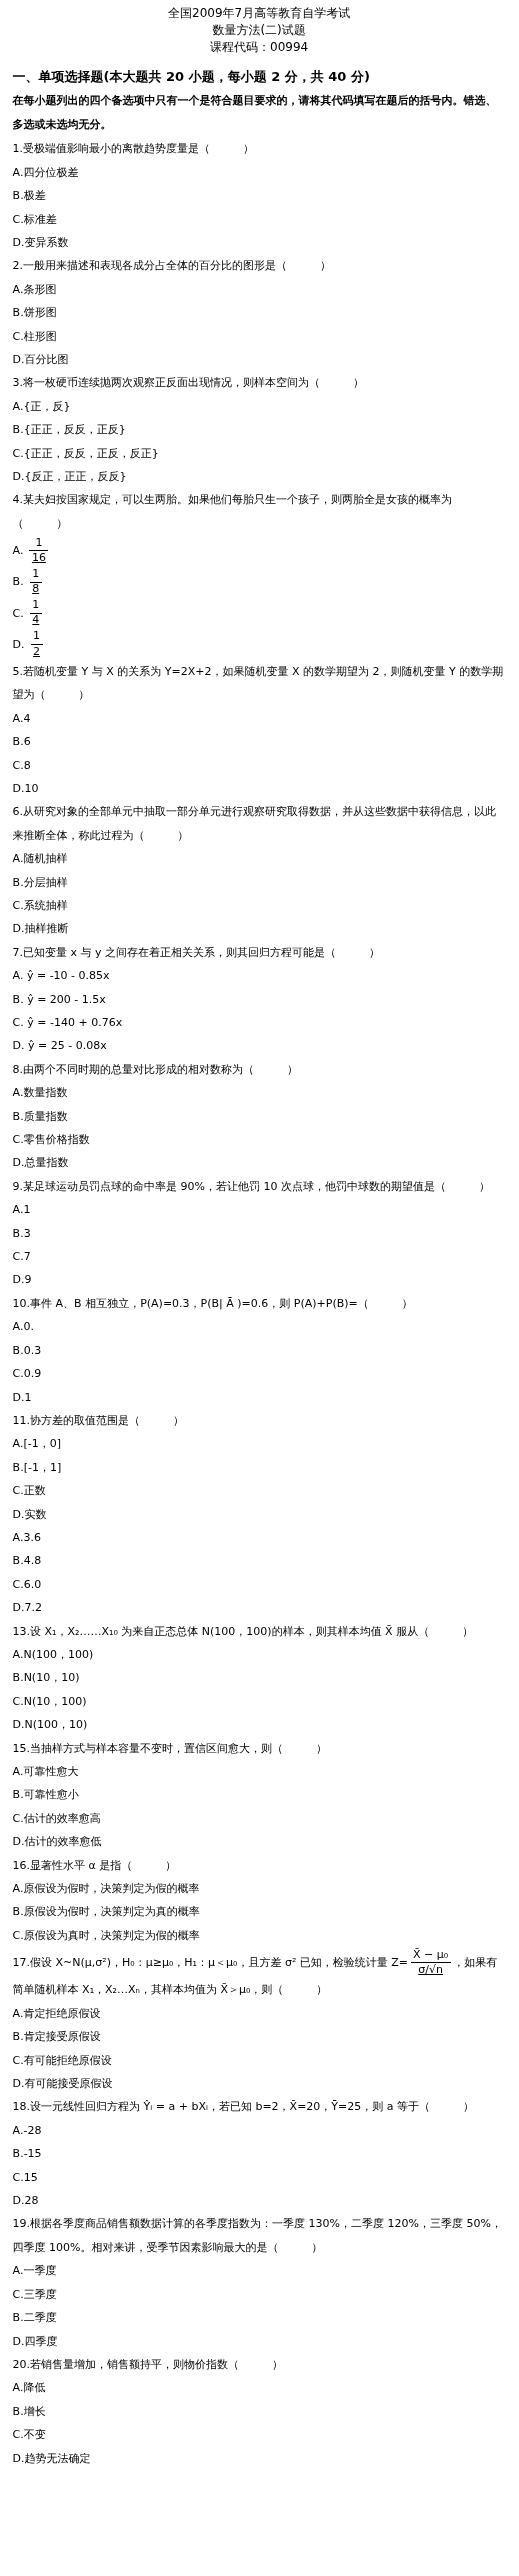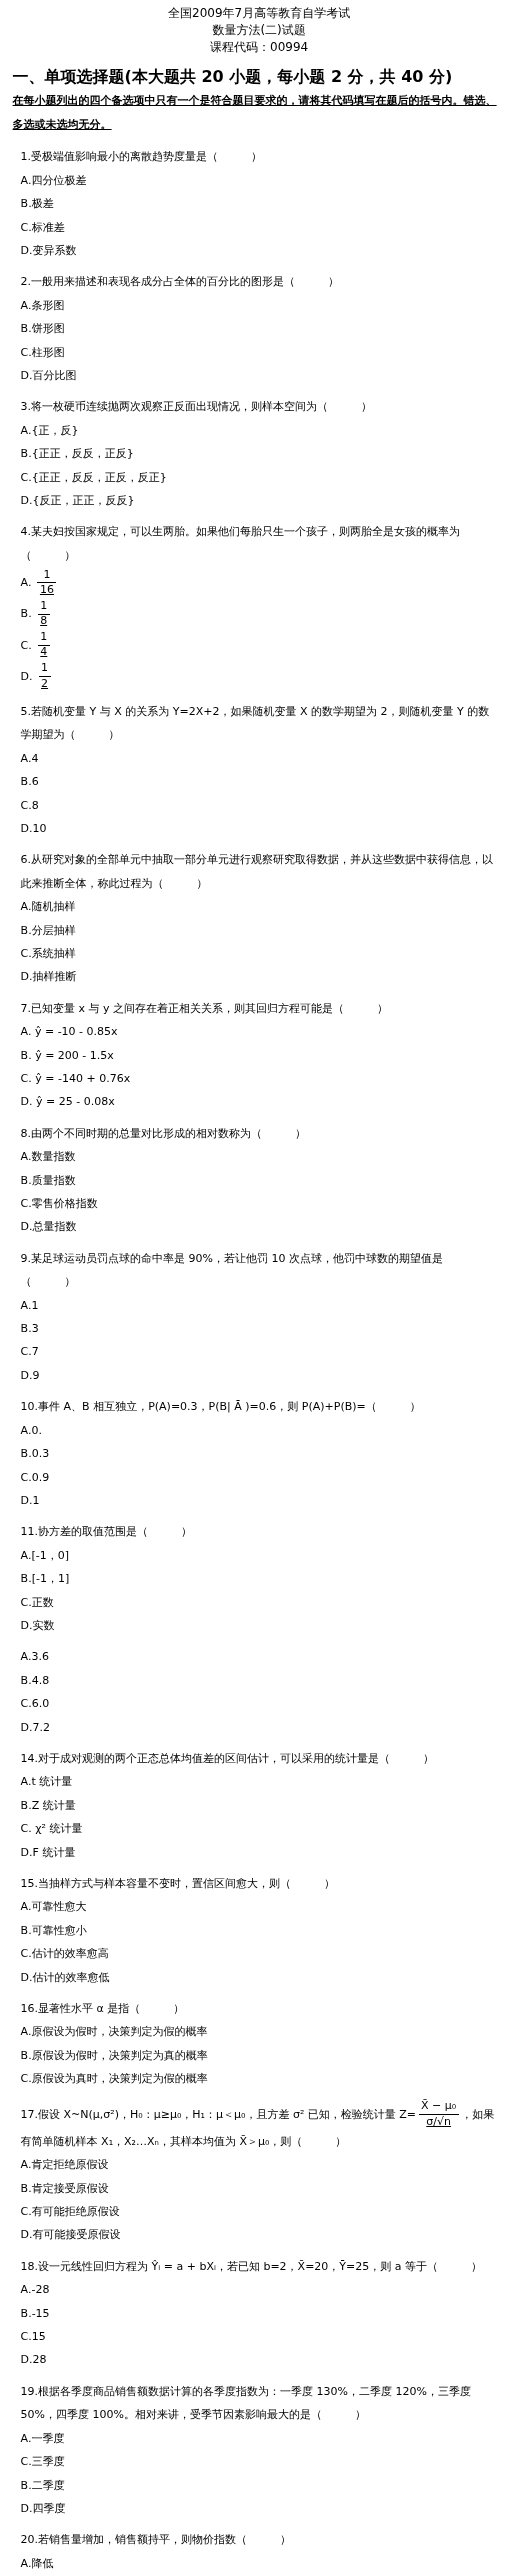--- a/index.html
+++ b/index.html
@@ -13,30 +13,29 @@
     background: #ffffff;
   }
   .title-line {
     text-align: center;
     font-weight: normal;
     font-size: 12px;
     line-height: 17px;
   }
   .section-heading {
     font-weight: bold;
-    font-size: 16px;
+    font-size: 13px;
     line-height: 25px;
     margin-top: 8.4px;
   }
   .instructions {
     font-weight: bold;
     line-height: 24px;
-    text-decoration: underline;
-  }
-  .question { margin: 8px; }
+  }
+  .question { margin: 0; }
   .stem { line-height: 23.4px; }
   .option { line-height: 23.4px; }
   .frac {
     display: inline-block;
     text-align: center;
     vertical-align: middle;
     margin: 1.7px 2.5px;
   }
   .frac .num {
     display: block;
@@ -149,28 +148,28 @@
         <div class="option">D.实数</div>
       </div>
 
   <div class="question">
   <div class="option">A.3.6</div>
         <div class="option">B.4.8</div>
         <div class="option">C.6.0</div>
         <div class="option">D.7.2</div>
       </div>
 
-
-  <div class="question">
-    <div class="stem">14.对于成对观测的两个正态总体均值差的区间估计，可以采用的统计量是（　　　）</div>
-  <div class="option">A.t 统计量</div>
-        <div class="option">B.Z 统计量</div>
-        <div class="option">C. χ² 统计量</div>
-        <div class="option">D.F 统计量</div>
-      </div>
+  <div class="question">
+    <div class="stem">13.设 X₁，X₂……X₁₀ 为来自正态总体 N(100，100)的样本，则其样本均值 X̄ 服从（　　　）</div>
+  <div class="option">A.N(100，100)</div>
+        <div class="option">B.N(10，10)</div>
+        <div class="option">C.N(10，100)</div>
+        <div class="option">D.N(100，10)</div>
+      </div>
+
 
   <div class="question">
     <div class="stem">15.当抽样方式与样本容量不变时，置信区间愈大，则（　　　）</div>
   <div class="option">A.可靠性愈大</div>
         <div class="option">B.可靠性愈小</div>
         <div class="option">C.估计的效率愈高</div>
         <div class="option">D.估计的效率愈低</div>
       </div>
 
   <div class="question">

